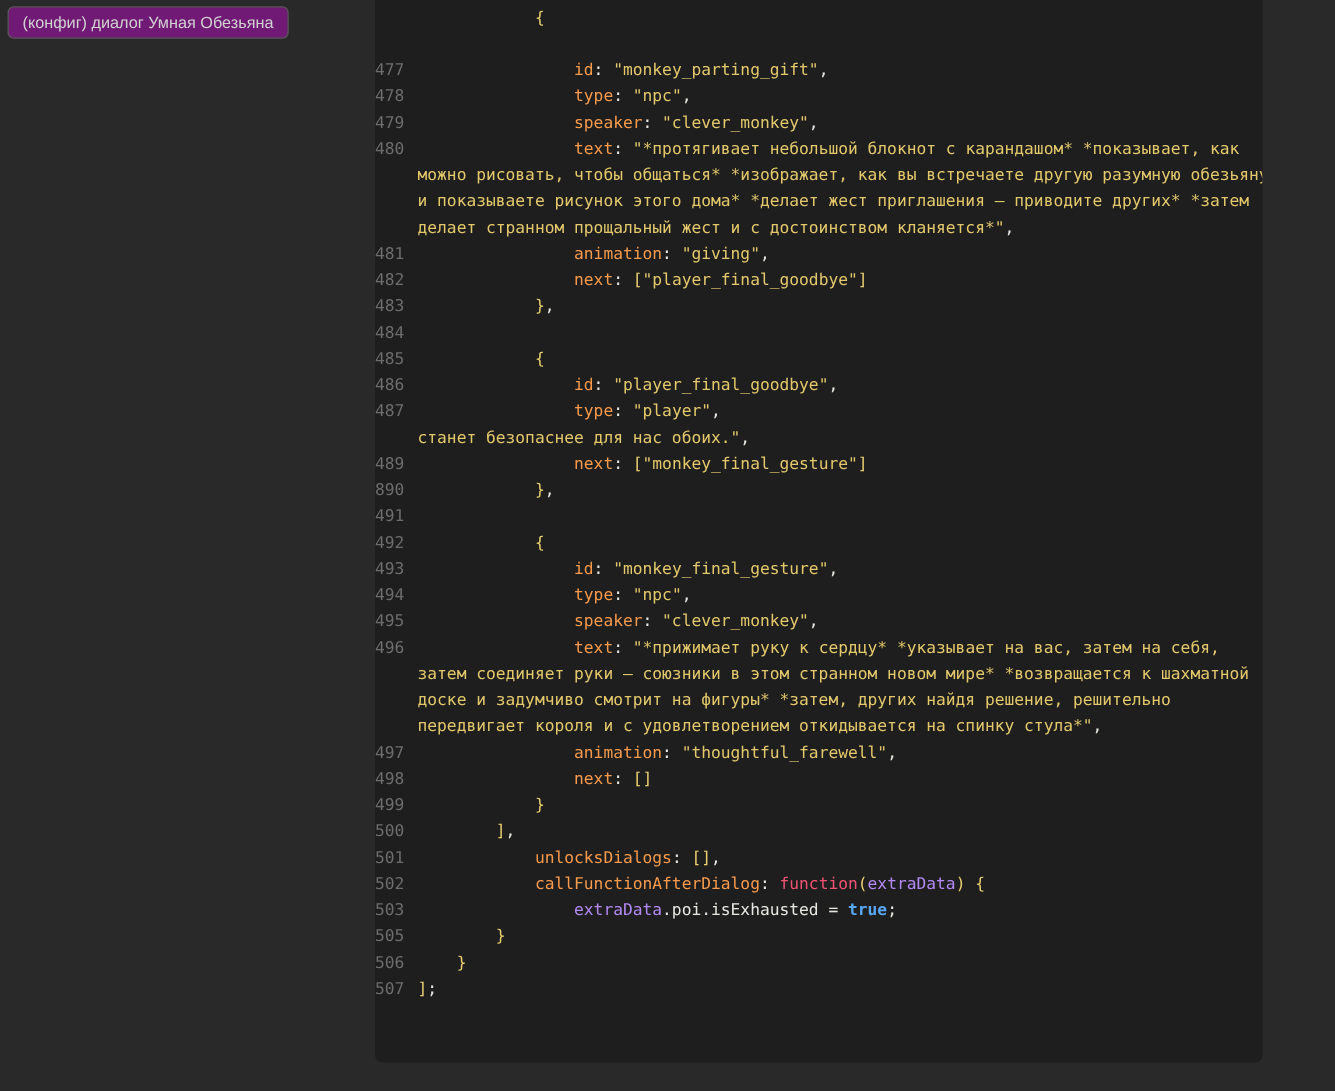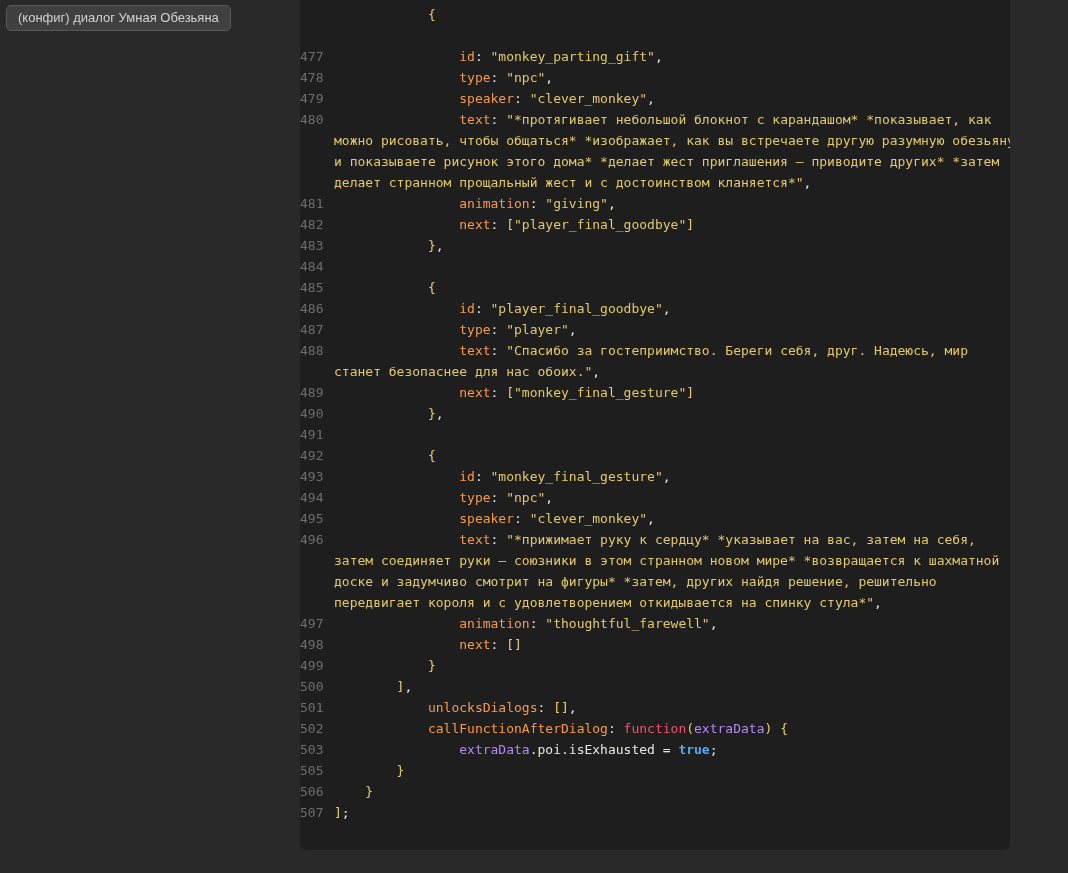--- a/index.html
+++ b/index.html
@@ -20,21 +20,21 @@
     position:relative;
     background:var(--bg);
     overflow:hidden;
     font-family:"Liberation Sans",sans-serif;
   }
   .tab{
     position:absolute;
     left:6px;
     top:5px;
     padding:4px 11px 5px 11px;
-    background:#404040;
+    background:#701a75;
     border:1px solid #575757;
     border-radius:5px;
     color:#d2d2d2;
     font-size:13px;
     white-space:nowrap;
   }
   .panel{
     position:absolute;
     left:300px;
     top:0;
@@ -131,33 +131,29 @@
       </div>
       <div class="row">
         <span class="ln">486</span>
         <span class="code"><span class="tk-k">                id</span><span class="tk-p">: </span><span class="tk-s">"player_final_goodbye"</span><span class="tk-p">,</span></span>
       </div>
       <div class="row">
         <span class="ln">487</span>
         <span class="code"><span class="tk-k">                type</span><span class="tk-p">: </span><span class="tk-s">"player"</span><span class="tk-p">,</span></span>
       </div>
       <div class="row">
-        <span class="ln">488</span>
-        <span class="code"><span class="tk-k">                text</span><span class="tk-p">: </span><span class="tk-s">"Спасибо за гостеприимство. Береги себя, друг. Надеюсь, мир</span></span>
-      </div>
-      <div class="row">
         <span class="ln"></span>
         <span class="code"><span class="tk-s">станет безопаснее для нас обоих."</span><span class="tk-p">,</span></span>
       </div>
       <div class="row">
         <span class="ln">489</span>
         <span class="code"><span class="tk-k">                next</span><span class="tk-p">: </span><span class="tk-b">[</span><span class="tk-s">"monkey_final_gesture"</span><span class="tk-b">]</span></span>
       </div>
       <div class="row">
-        <span class="ln">490</span>
+        <span class="ln">890</span>
         <span class="code"><span class="tk-b">            }</span><span class="tk-p">,</span></span>
       </div>
       <div class="row">
         <span class="ln">491</span>
         <span class="code"></span>
       </div>
       <div class="row">
         <span class="ln">492</span>
         <span class="code"><span class="tk-b">            {</span></span>
       </div>

